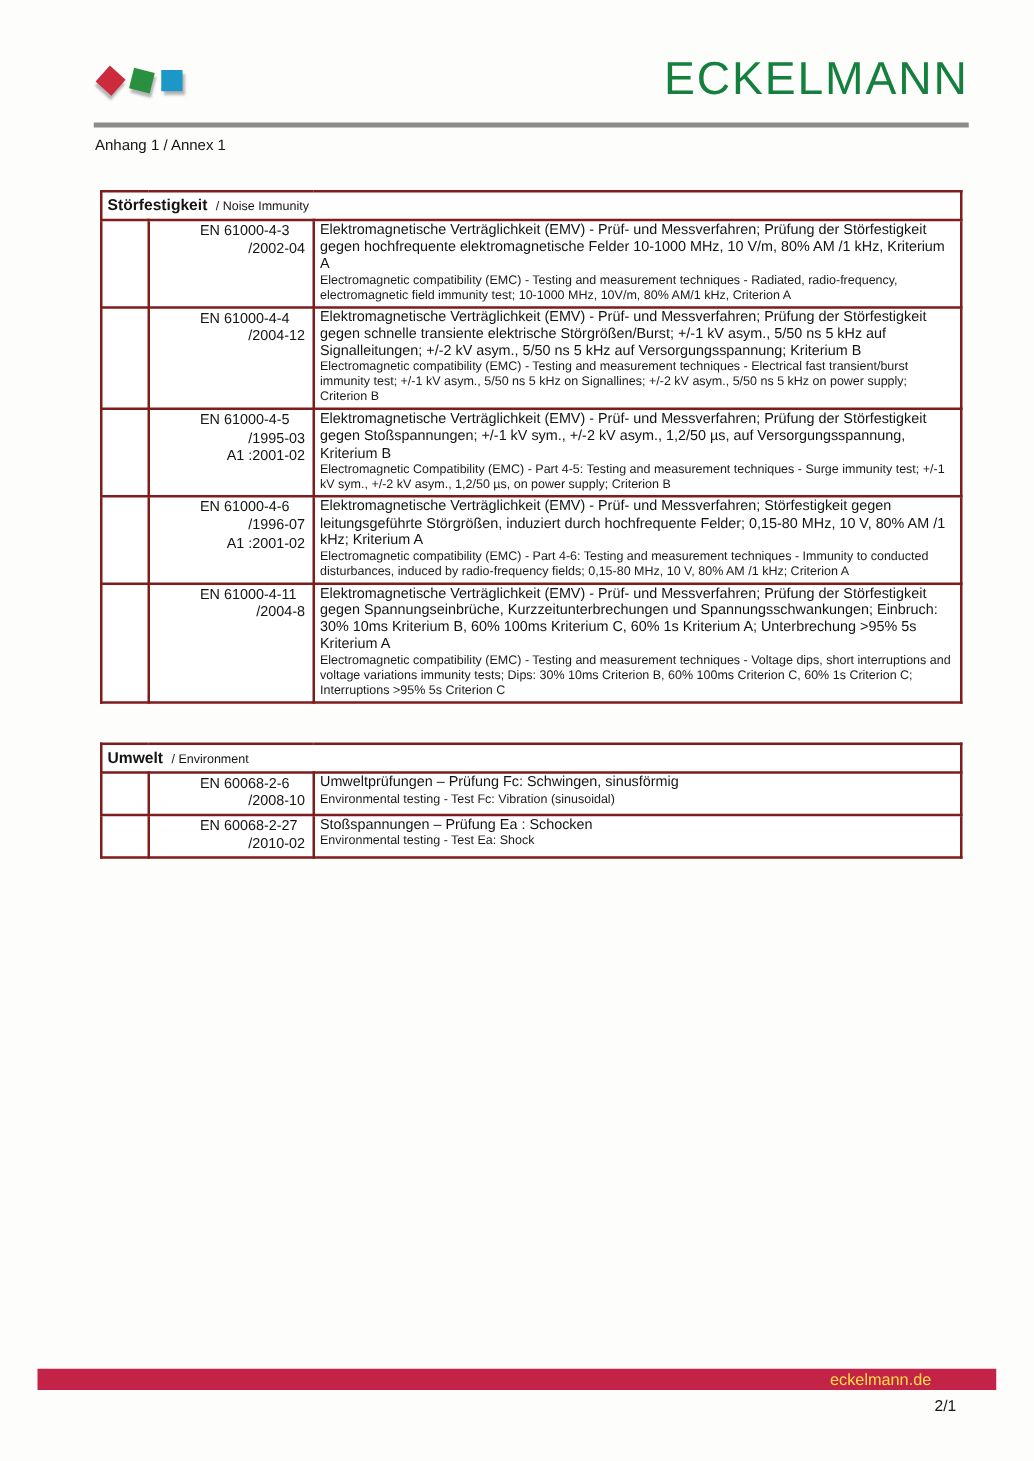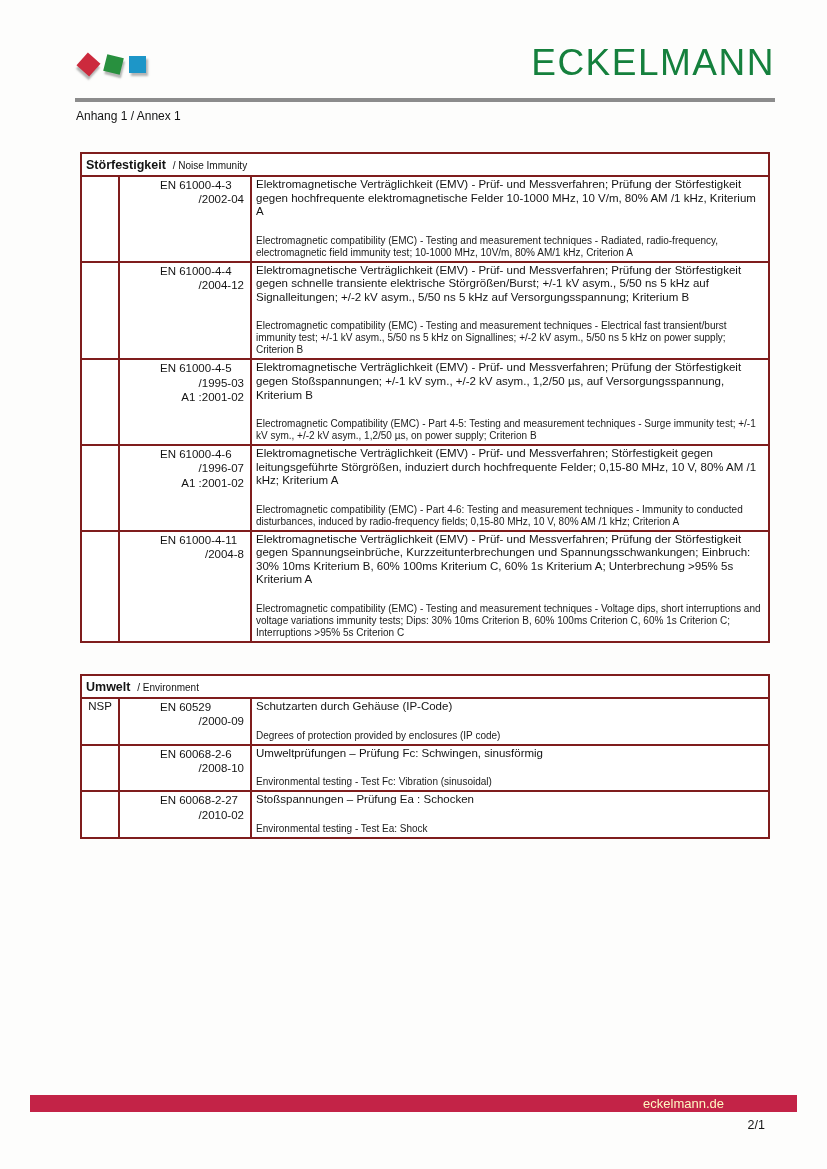--- a/index.html
+++ b/index.html
@@ -88,38 +88,38 @@
   thead th { text-align: left; padding: 2px 6px 2px 6px; }
   .t-de { font-weight: bold; font-size: 12.5px; }
   .t-en { font-weight: normal; font-size: 10px; margin-left: 4px; }
 
   td.nsp { font-size: 11.5px; text-align: center; padding-top: 4px; }
   td.std { font-size: 11.5px; padding-left: 5px; }
   td.std .std-name { text-align: left; line-height: 1.25; padding-left: 36px; }
   td.std .std-date { text-align: right; line-height: 1.25; padding-right: 2px; }
 
   td.desc .de { font-size: 11.5px; line-height: 1.18; }
-  td.desc .en { font-size: 10px;  line-height: 1.2; color: #1a1a1a; margin-top: 16px; }
+  td.desc .en { font-size: 10px;  line-height: 1.2; color: #1a1a1a; }
 
   
   .footer-bar {
     position: absolute;
     left: 30px;
     top: 1095px;
     width: 767px;
     height: 17px;
     background: #c32347;
     display: flex;
     align-items: center;
     justify-content: flex-end;
   }
   .footer-url {
-    color: #fef9c3;
+    color: #fde047;
     font-size: 13px;
-    padding-right: 73px;
+    padding-right: 52px;
     line-height: 17px;
   }
   .page-number {
     position: absolute;
     top: 1118px;
     right: 62px;
     font-size: 12.5px;
   }
 </style>
 </head>
@@ -223,31 +223,20 @@
         </colgroup>
       <thead>
         <tr>
           <th colspan="3">
             <span class="t-de">Umwelt</span><span class="t-en"> / Environment</span>
           </th>
         </tr>
       </thead>
       <tbody>
         <tr>
-          <td class="nsp">NSP</td>
-          <td class="std">
-            <div class="std-name">EN 60529</div>
-            <div class="std-date">/2000-09</div>
-          </td>
-          <td class="desc">
-            <div class="de">Schutzarten durch Gehäuse (IP-Code)</div>
-            <div class="en">Degrees of protection provided by enclosures (IP code)</div>
-          </td>
-        </tr>
-        <tr>
           <td class="nsp"></td>
           <td class="std">
             <div class="std-name">EN 60068-2-6</div>
             <div class="std-date">/2008-10</div>
           </td>
           <td class="desc">
             <div class="de">Umweltprüfungen – Prüfung Fc: Schwingen, sinusförmig</div>
             <div class="en">Environmental testing - Test Fc: Vibration (sinusoidal)</div>
           </td>
         </tr>

